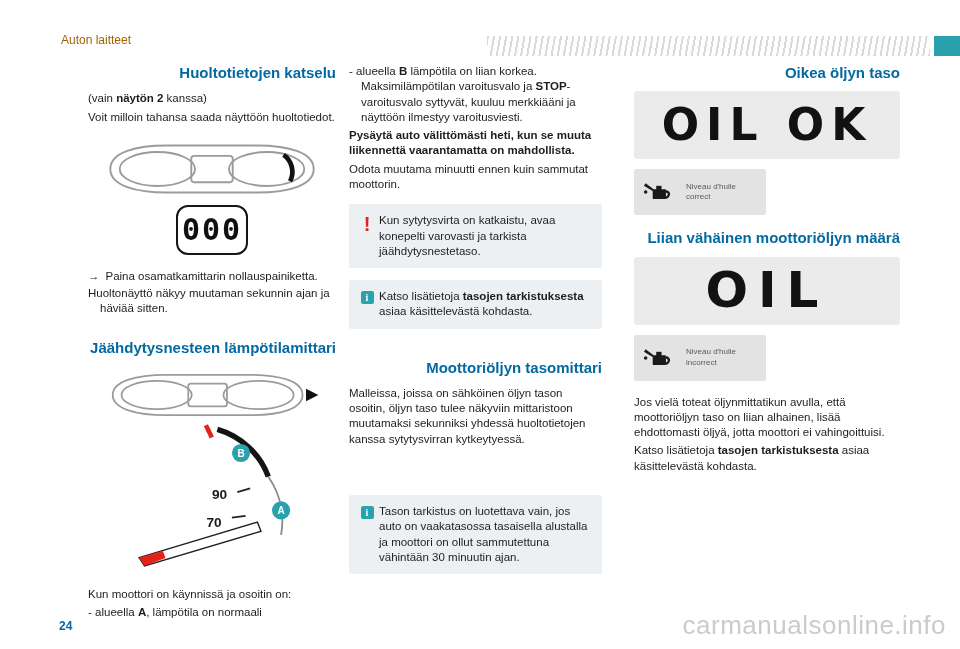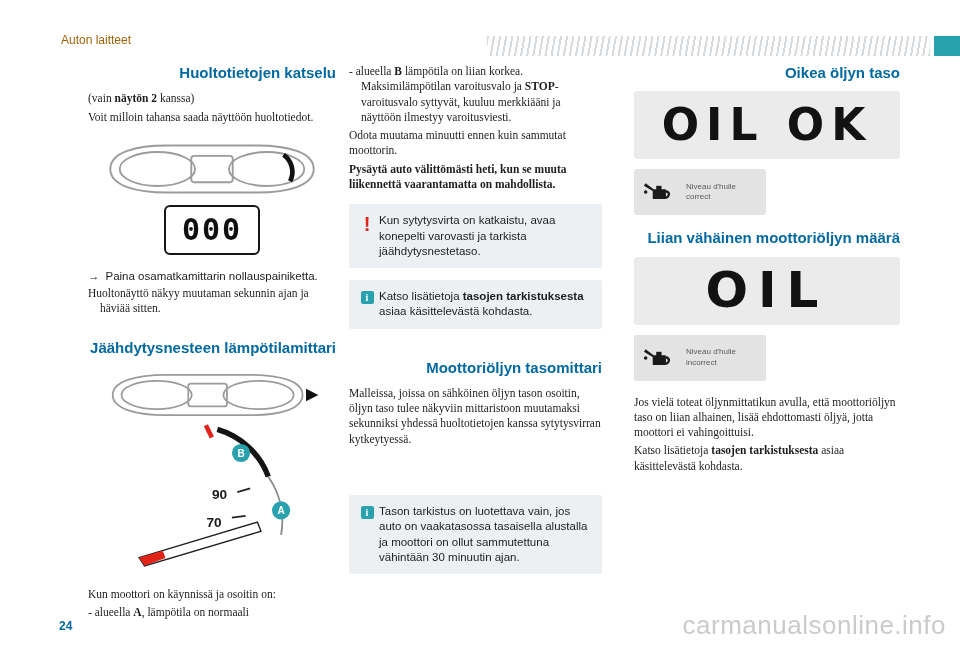--- a/index.html
+++ b/index.html
@@ -15,34 +15,34 @@
     background:repeating-linear-gradient(100deg,#d8dbdd 0 2px, transparent 2px 6px); }
   .decor-block { position:absolute; right:0; top:0; bottom:0; width:26px; background:var(--accent-teal,#2aa2ae); }
 
   .col { position:absolute; top:64px; font-size:11.5px; line-height:1.33; }
   #col1 { left:88px;  width:248px; }
   #col2 { left:349px; width:253px; }
   #col3 { left:634px; width:266px; }
 
   .h1 { font-size:15px; font-weight:bold; color:#0369a1; margin-bottom:10px; line-height:1.15;text-align:right; }
   .h1.mt { margin-top:22px; }
-  p { margin-bottom:3px;font-family:Liberation Serif, serif; }
+  p { margin-bottom:3px; }
   b { font-weight:bold; }
   .hang { padding-left:12px; text-indent:-12px; }
 
   .note { background:#edf0f2; display:flex; padding:9px 9px 9px 6px; margin:12px 0; border-radius:2px; }
   .note-icon { width:24px; flex:none; text-align:center; padding-top:1px; }
   .warn-glyph { color:var(--warning-red,#e2231a); font-weight:900; font-size:20px; line-height:1; }
   .info-badge { width:13px; height:13px; margin:1px auto 0; background:var(--accent-teal,#2aa2ae);
     color:#fff; font-size:10px; font-weight:bold; font-family:"Liberation Serif", serif;
     display:flex; align-items:center; justify-content:center; border-radius:2px; }
   .note-text { flex:1; }
 
   .illus { display:block; margin:10px auto 2px; }
-  .odometer { width:96px; height:50px; border:2.5px solid #151515; border-radius:6px;
+  .odometer { width:72px; height:50px; border:2.5px solid #151515; border-radius:12px;
     margin:2px auto 14px; display:flex; align-items:center; justify-content:center;
     font-family:"DejaVu Sans Mono", monospace; font-weight:bold; font-size:30px;
     letter-spacing:2px; color:#101010; background:#fff; }
   .arrow-li { display:flex; gap:6px; margin-bottom:2px; }
   .arrow-glyph { font-weight:bold; color:#1a1a1a; flex:none; }
 
   .gauge-wrap { margin:-4px 0 6px 42px; }
 
   .oil-panel { background:#ebebeb; height:68px; border-radius:3px; display:flex;
     align-items:center; justify-content:center; margin:8px 0 10px; }
@@ -120,22 +120,22 @@
       <text class="glab" x="166" y="103" text-anchor="middle">A</text>
     </svg>
   </div>
 
   <p>Kun moottori on käynnissä ja osoitin on:</p>
   <p class="hang"><span>-</span>&nbsp;<span>alueella </span><b>A</b><span>, lämpötila on normaali</span></p>
 </div>
 
 <div class="col" id="col2">
   <p class="hang"><span>-</span>&nbsp;<span>alueella </span><b>B</b><span> lämpötila on liian korkea. Maksimilämpötilan varoitusvalo ja </span><b>STOP</b><span>-varoitusvalo syttyvät, kuuluu merkkiääni ja näyttöön ilmestyy varoitusviesti.</span></p>
+  <p><b>Pysäytä auto välittömästi heti, kun se muuta liikennettä vaarantamatta on mahdollista.</b></p>
   <p>Odota muutama minuutti ennen kuin sammutat moottorin.</p>
-  <p><b>Pysäytä auto välittömästi heti, kun se muuta liikennettä vaarantamatta on mahdollista.</b></p>
 
   <div class="note">
     <div class="note-icon"><span class="warn-glyph">!</span></div>
     <div class="note-text">Kun sytytysvirta on katkaistu, avaa konepelti varovasti ja tarkista jäähdytysnestetaso.</div>
   </div>
 
   <div class="note">
     <div class="note-icon">
         <span class="info-badge">i</span>
       </div>

